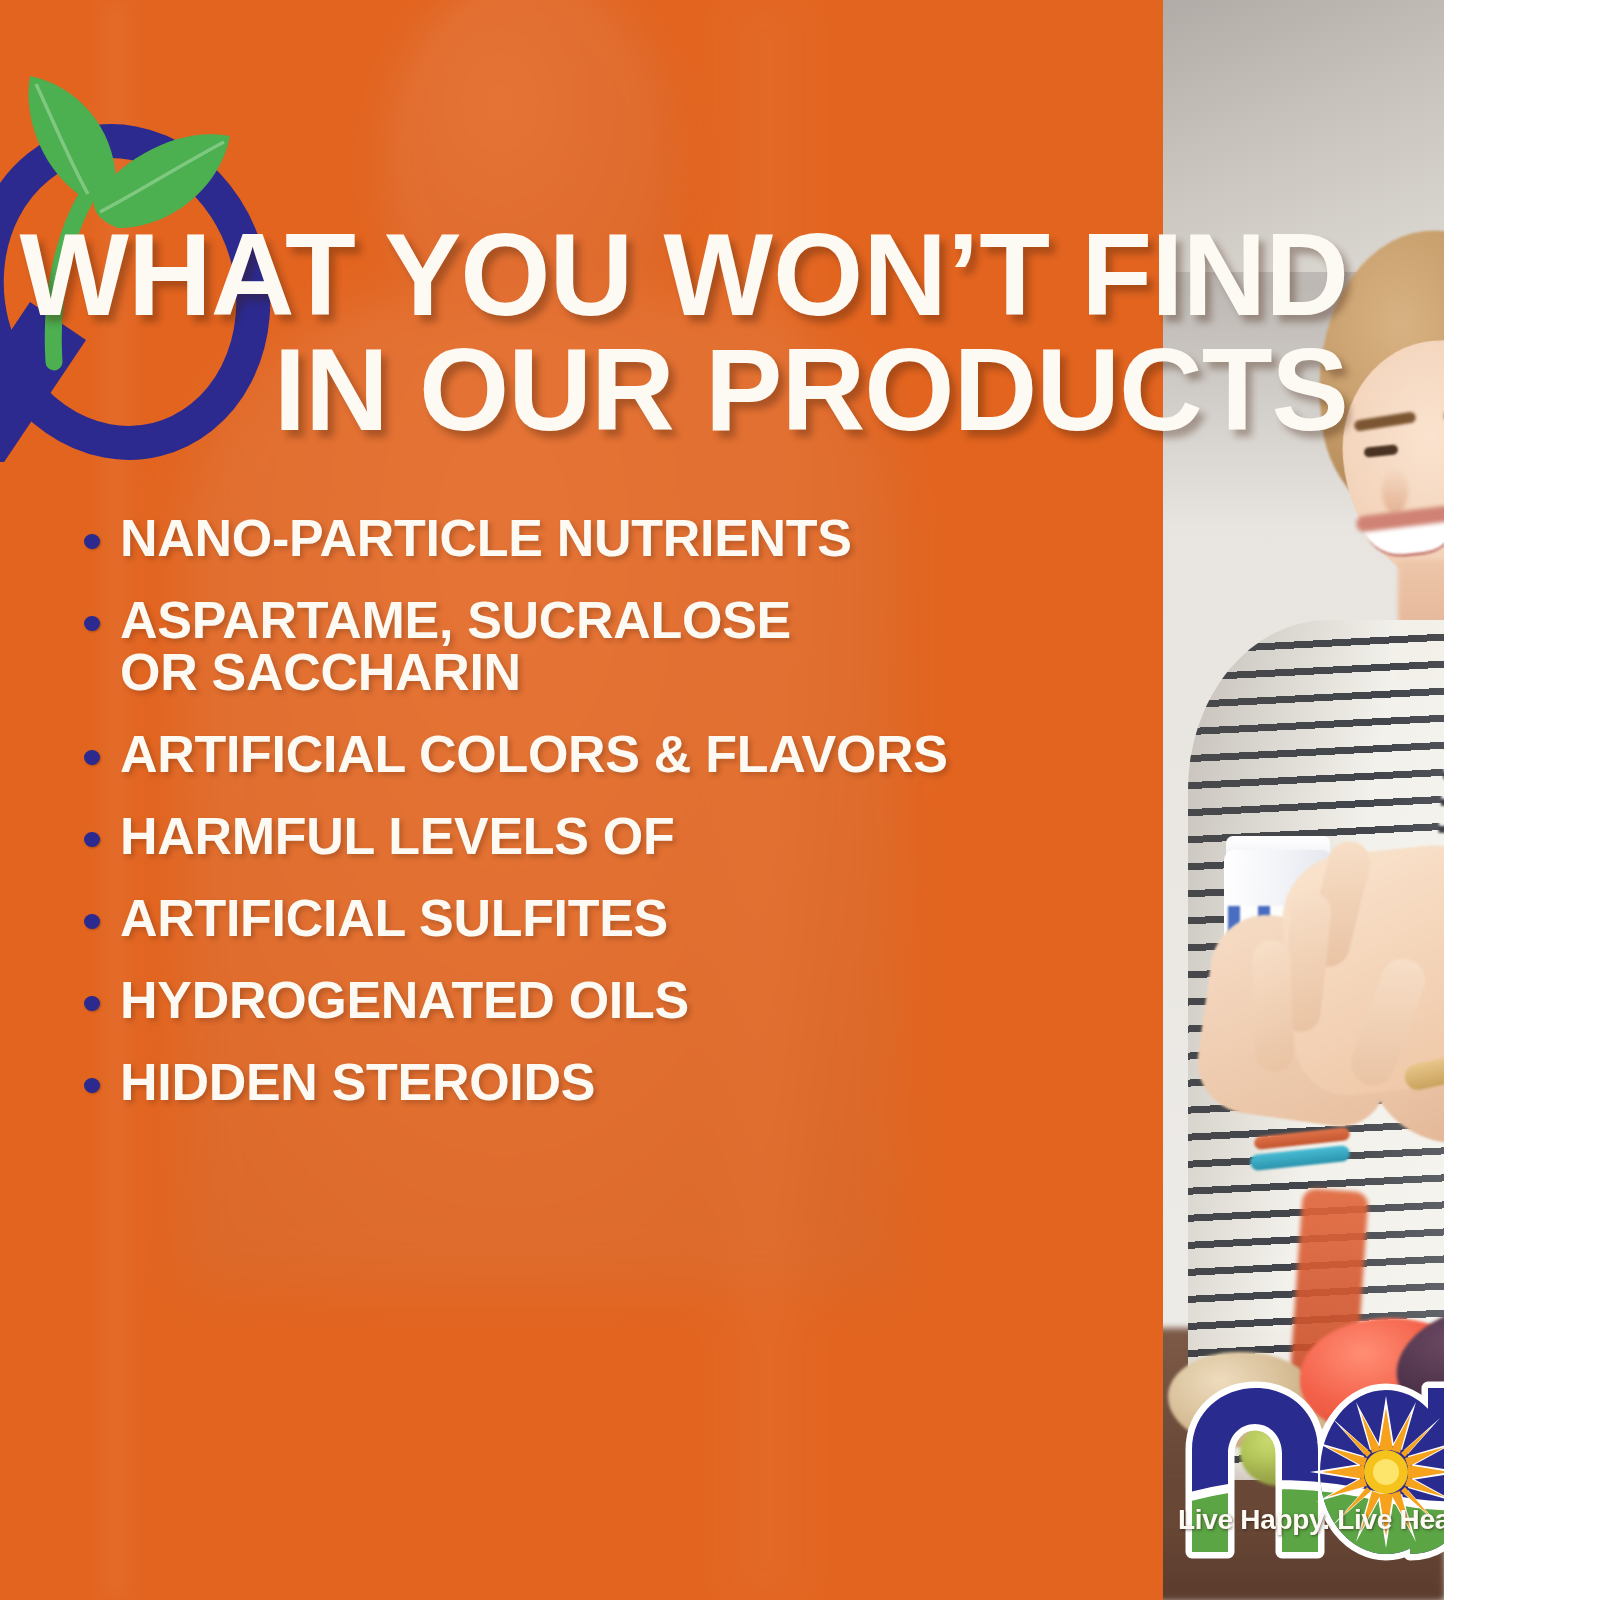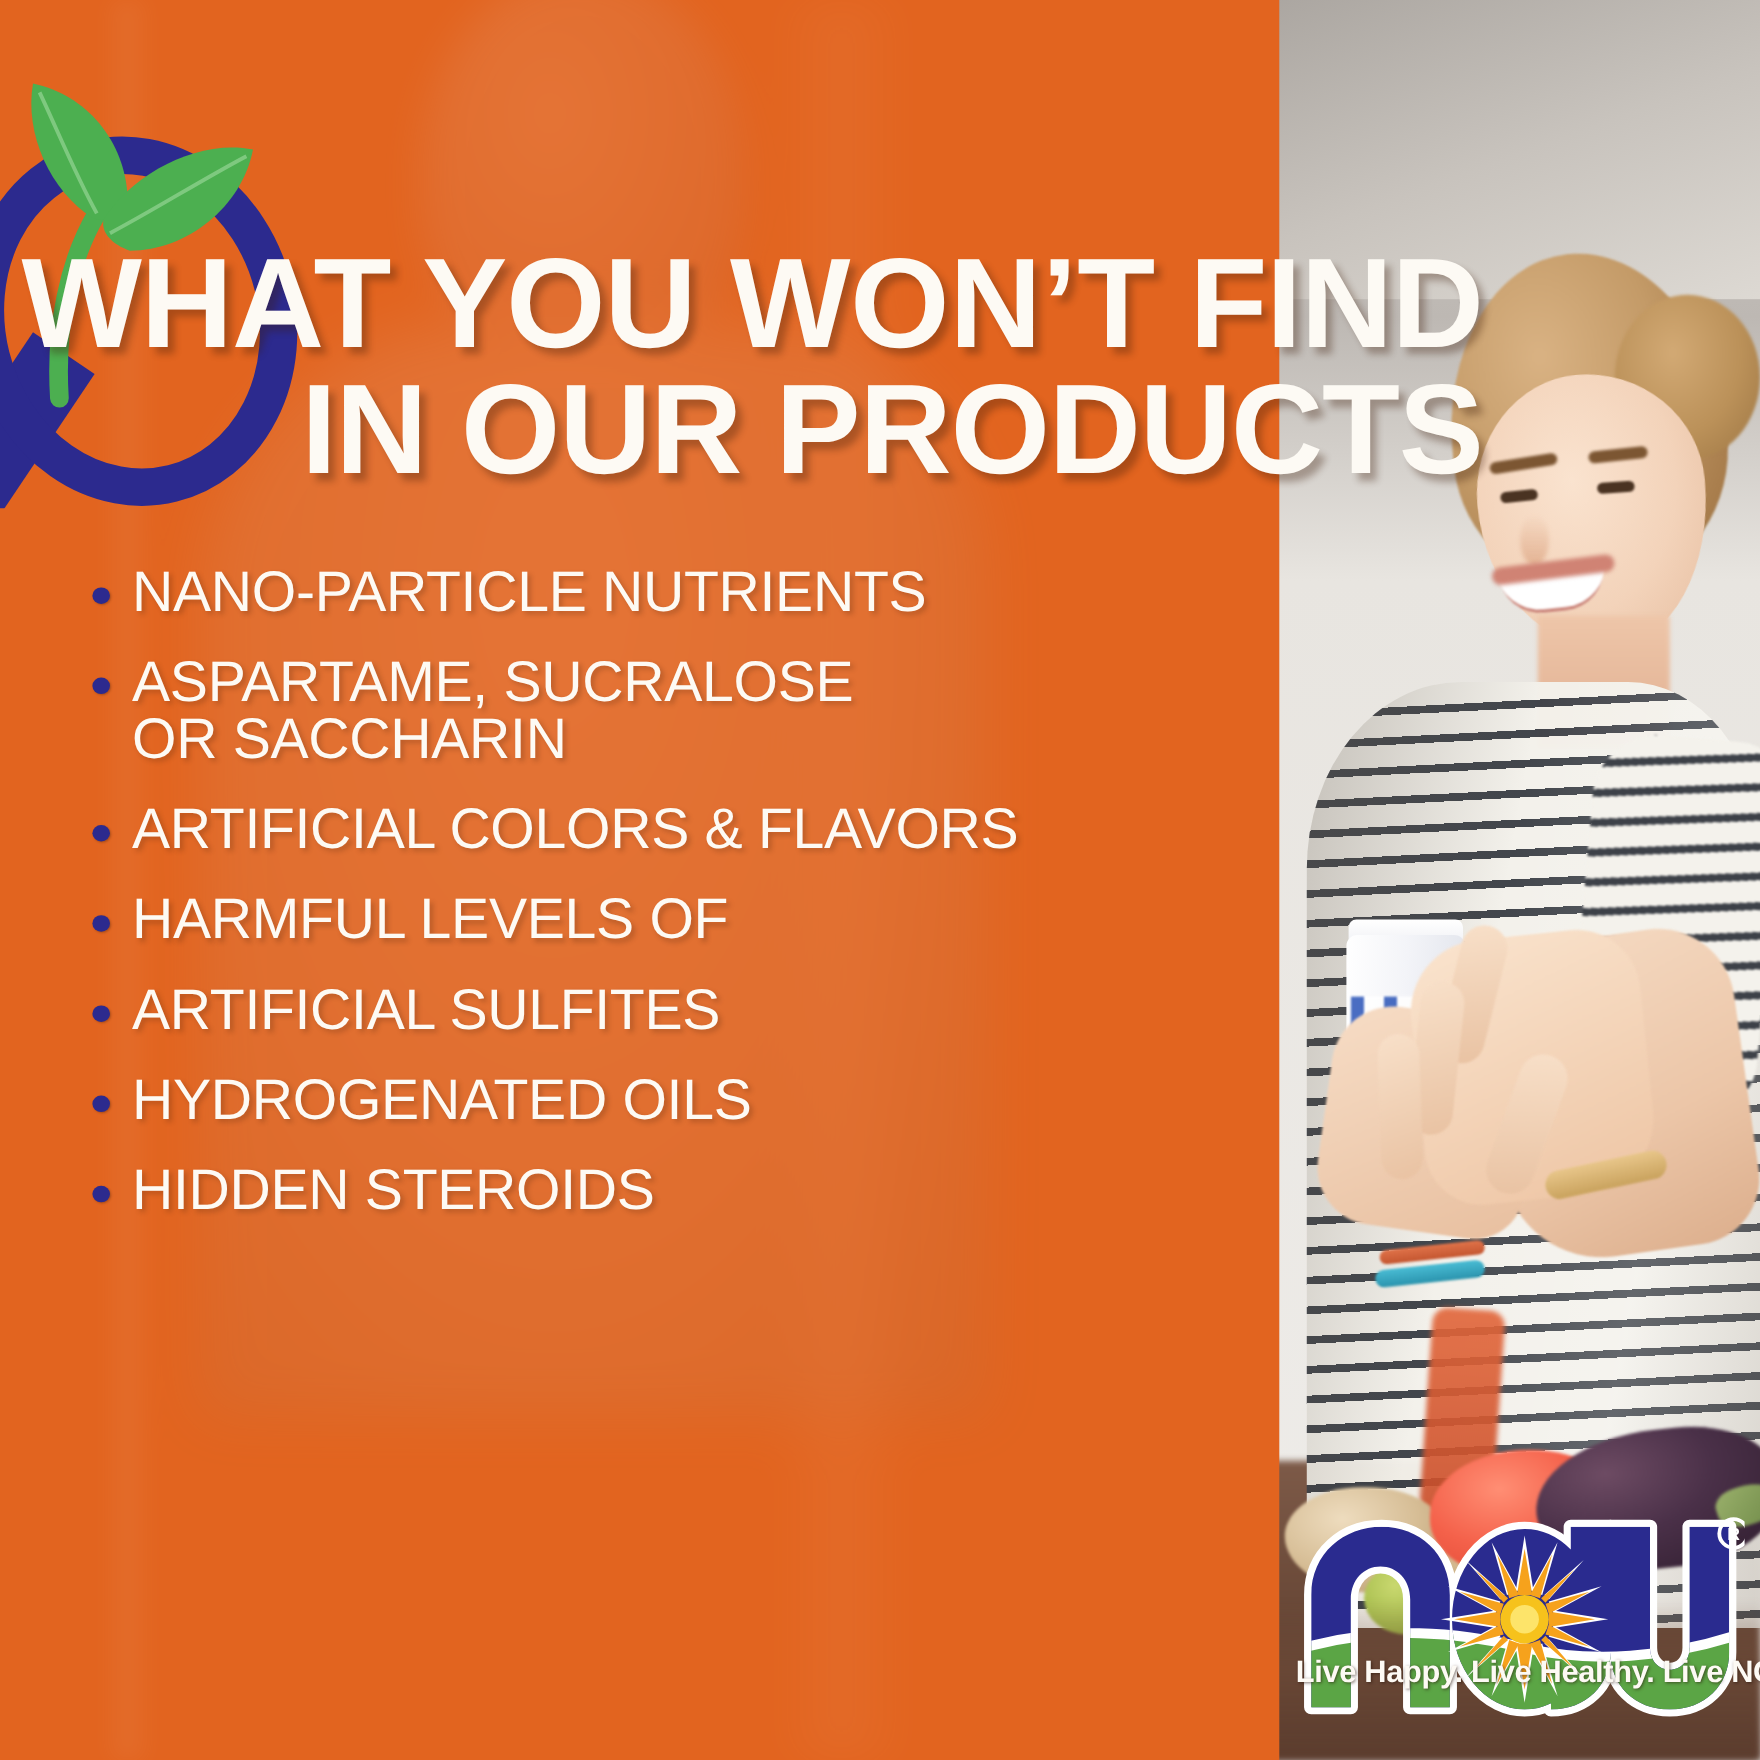--- a/index.html
+++ b/index.html
@@ -5,21 +5,21 @@
 <style>
   html,body{margin:0;padding:0;background:#fff;}
   *{box-sizing:border-box;}
   body{
     font-family:"Liberation Sans", sans-serif;
     -webkit-font-smoothing:antialiased;
   }
 
   #poster{
     position:relative;
-    width:1600px;
+    width:1444px;
     height:1600px;
     overflow:hidden;
     background:#e9e6df;
   }
 
   
   .photo{
     position:absolute; inset:0;
     background:#efece5;
   }
@@ -153,21 +153,21 @@
 
   
   .list{
     position:absolute;left:74px;top:512px;width:1080px;
   }
   .item{
     position:relative;
     padding-left:46px;
     margin-bottom:30px;
     color:#fdfaf4;
-    font-weight:400;
+    font-weight:700;
     font-size:52px;
     line-height:1.0;
     letter-spacing:-.3px;
     text-transform:uppercase;
     text-shadow:3px 3px 5px rgba(70,32,10,.26);
   }
   .item .dot{
     position:absolute;left:10px;top:.42em;
     width:16px;height:15px;border-radius:50%;
     background:#2c2a8e;

